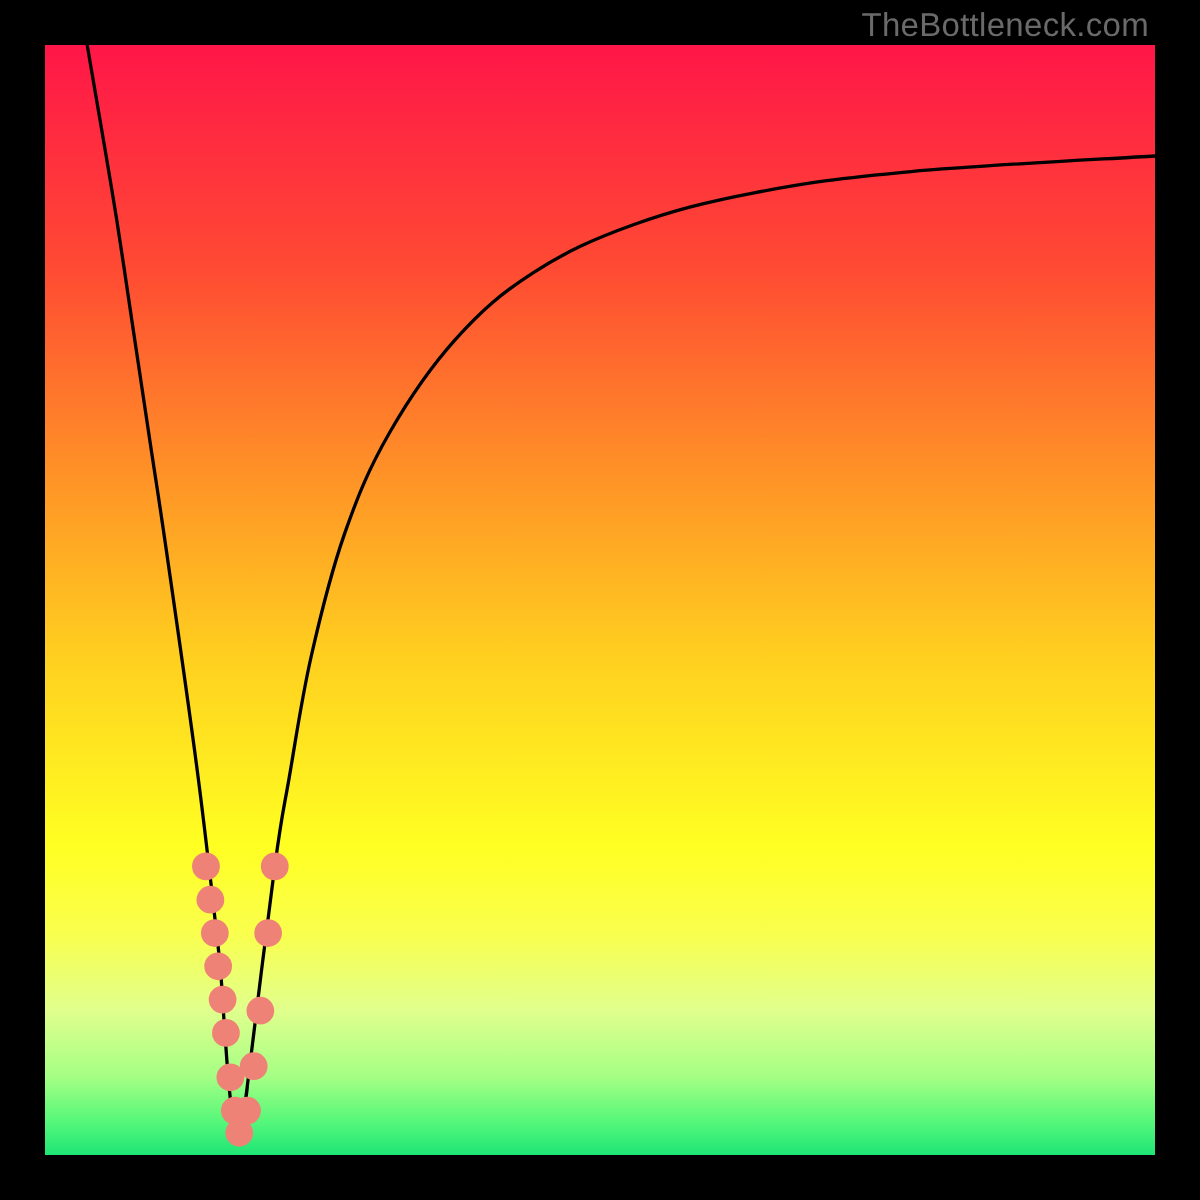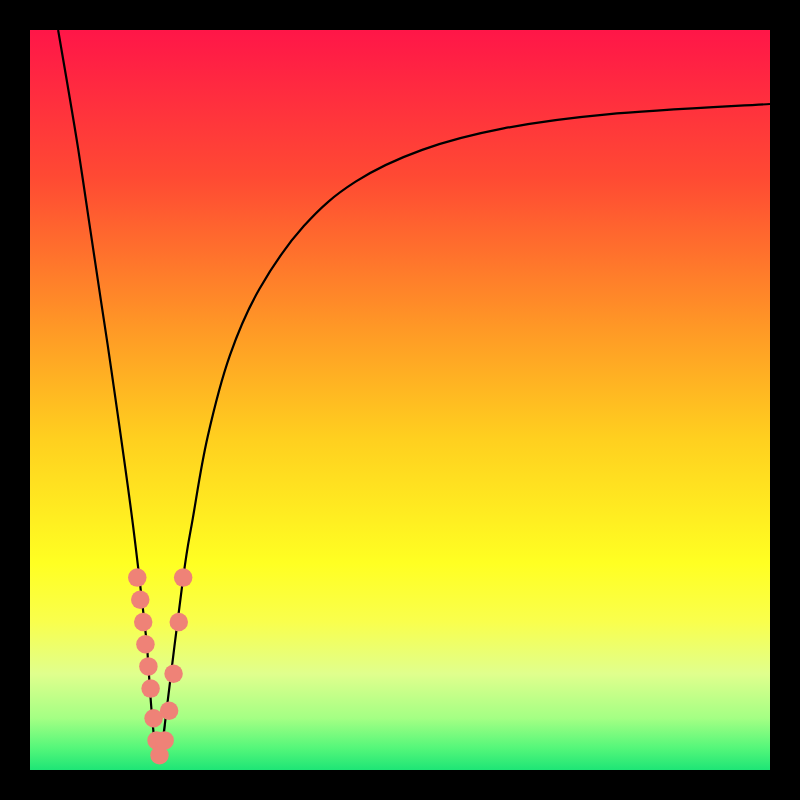--- a/index.html
+++ b/index.html
@@ -42,20 +42,21 @@
   }
   .dot {
     fill: #ef8277;
     stroke: none;
   }
 </style>
 </head>
 <body>
 
 <div class="frame">
+  <div class="watermark">TheBottleneck.com</div>
   <div class="plot">
     <svg id="chart-svg" width="740" height="740" viewBox="0 0 740 740">
         <defs>
           <linearGradient id="bg-grad" x1="0" y1="0" x2="0" y2="1">
             <stop offset="0%" stop-color="#ff1648"></stop>
             <stop offset="20%" stop-color="#ff4a33"></stop>
             <stop offset="40%" stop-color="#ff9726"></stop>
             <stop offset="55.00000000000001%" stop-color="#ffcf1f"></stop>
             <stop offset="72%" stop-color="#ffff22"></stop>
             <stop offset="80%" stop-color="#f9ff4d"></stop>

